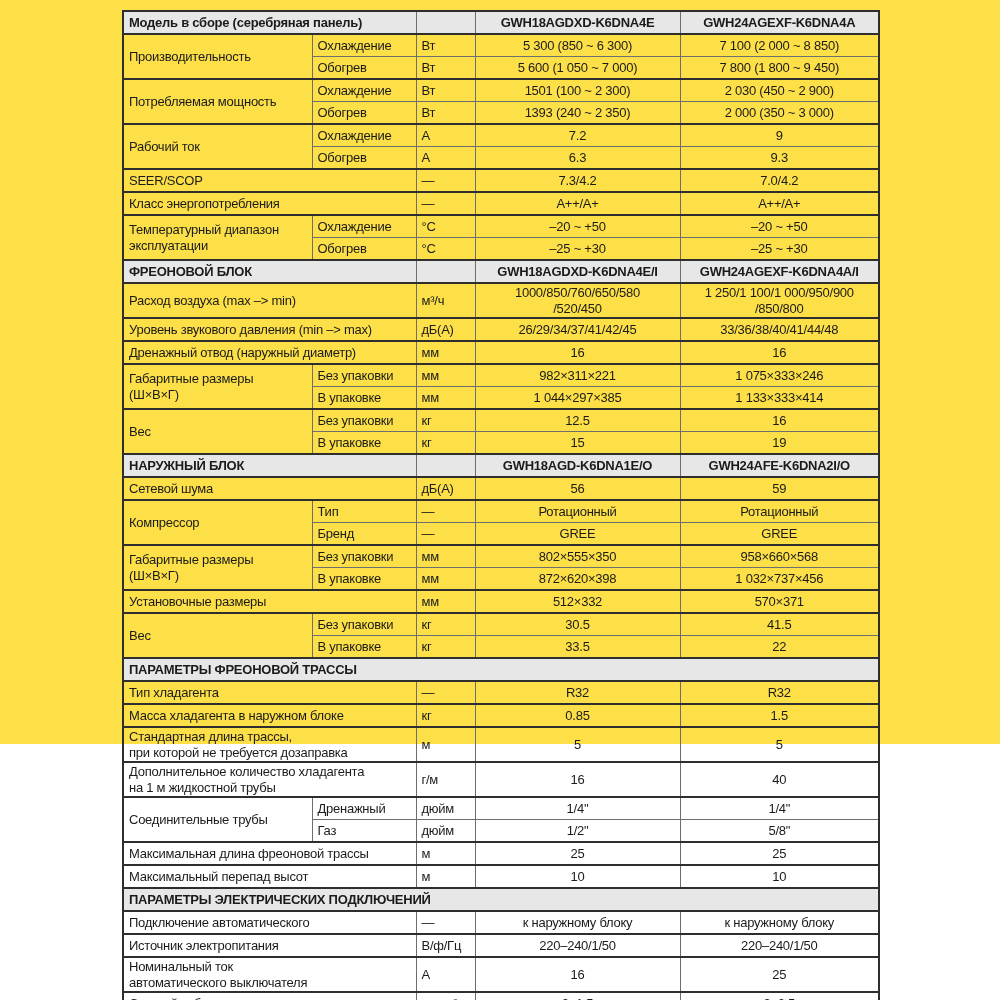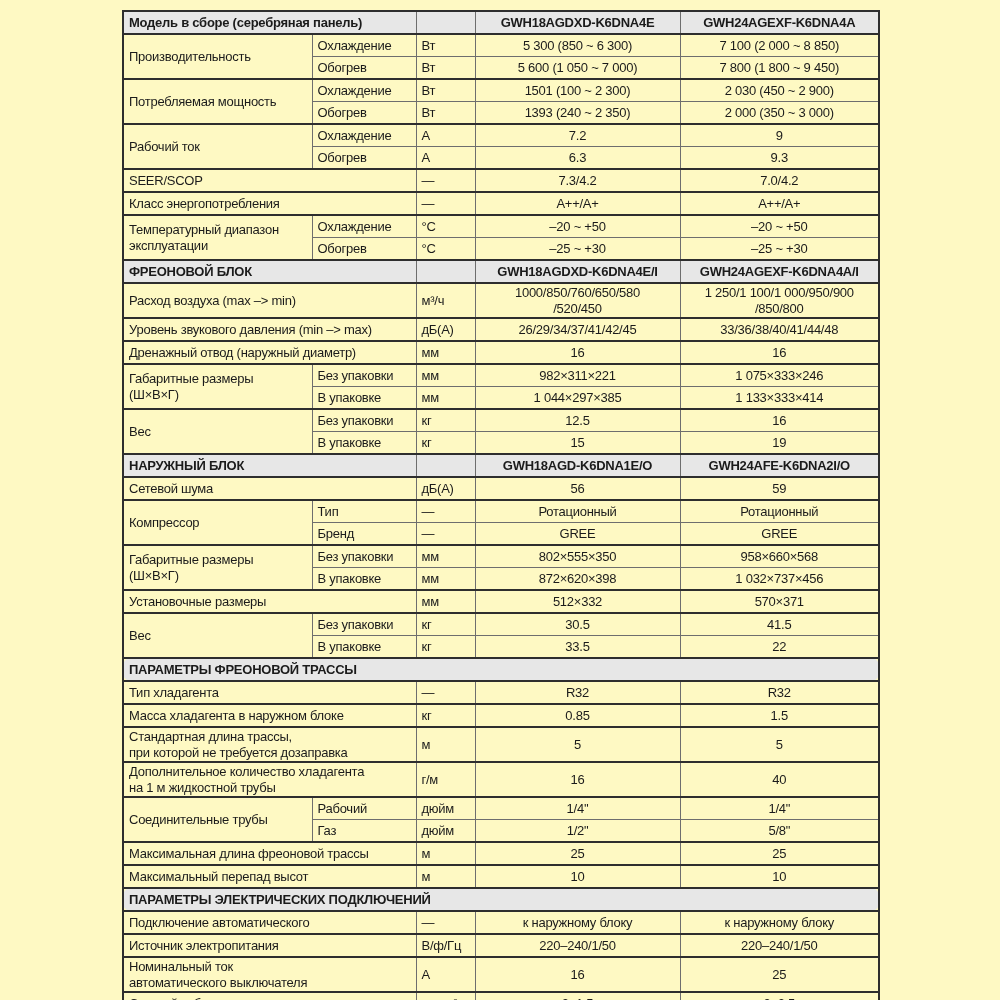--- a/index.html
+++ b/index.html
@@ -1,42 +1,42 @@
 <!DOCTYPE html>
 <html><head>
 <meta charset="utf-8">
 <style>
   html,body{margin:0;padding:0;background:#ffffff;}
   body{
     width:1000px;height:1000px;
     font-family:"Liberation Sans","DejaVu Sans",sans-serif;
     color:#1b1b1b;
   }
-  .sheet{position:relative;width:1000px;height:1000px;background:#fef9c3;}
+  .sheet{position:relative;width:1000px;height:744px;background:#fde047;}
   table.spec{
     position:absolute;left:122px;top:10px;width:756px;
     border-collapse:collapse;table-layout:fixed;
     border:2px solid #2e2e2e;
     font-size:13px;letter-spacing:-0.25px;
   }
   col.c1{width:189px}col.c2{width:104px}col.c3{width:59px}col.c4{width:205px}col.c5{width:199px}
   td{
     border:1px solid #6e6e6e;
     padding:1px 5px;
     height:19px;
     vertical-align:middle;
     line-height:15.5px;
     white-space:pre-line;
     overflow:hidden;
   }
   tr.grp td{border-top:2px solid #2e2e2e;}
   td.param,td.sub,td.unit,td.label{text-align:left;}
   td.val,td.model{text-align:center;}
   tr.sec td,tr.secfull td{background:#e7e7e7;font-weight:bold;}
-  tr.secfull td{text-align:left;border-radius:8px;}
+  tr.secfull td{text-align:left;}
 </style>
 </head>
 <body>
 
 <div class="sheet">
   <table class="spec">
     <colgroup>
       <col class="c1">
         <col class="c2">
         <col class="c3">
@@ -250,21 +250,21 @@
         </tr>
         <tr class="grp">
           <td class="param" colspan="2">Дополнительное количество хладагента
 на 1 м жидкостной трубы</td>
           <td class="unit">г/м</td>
           <td class="val">16</td>
           <td class="val">40</td>
         </tr>
         <tr class="grp">
           <td class="param" rowspan="2">Соединительные трубы</td>
-          <td class="sub">Рабочий</td>
+          <td class="sub">Дренажный</td>
           <td class="unit">дюйм</td>
           <td class="val">1/4''</td>
           <td class="val">1/4"</td>
         </tr>
         <tr>
           <td class="sub">Газ</td>
           <td class="unit">дюйм</td>
           <td class="val">1/2"</td>
           <td class="val">5/8"</td>
         </tr>

